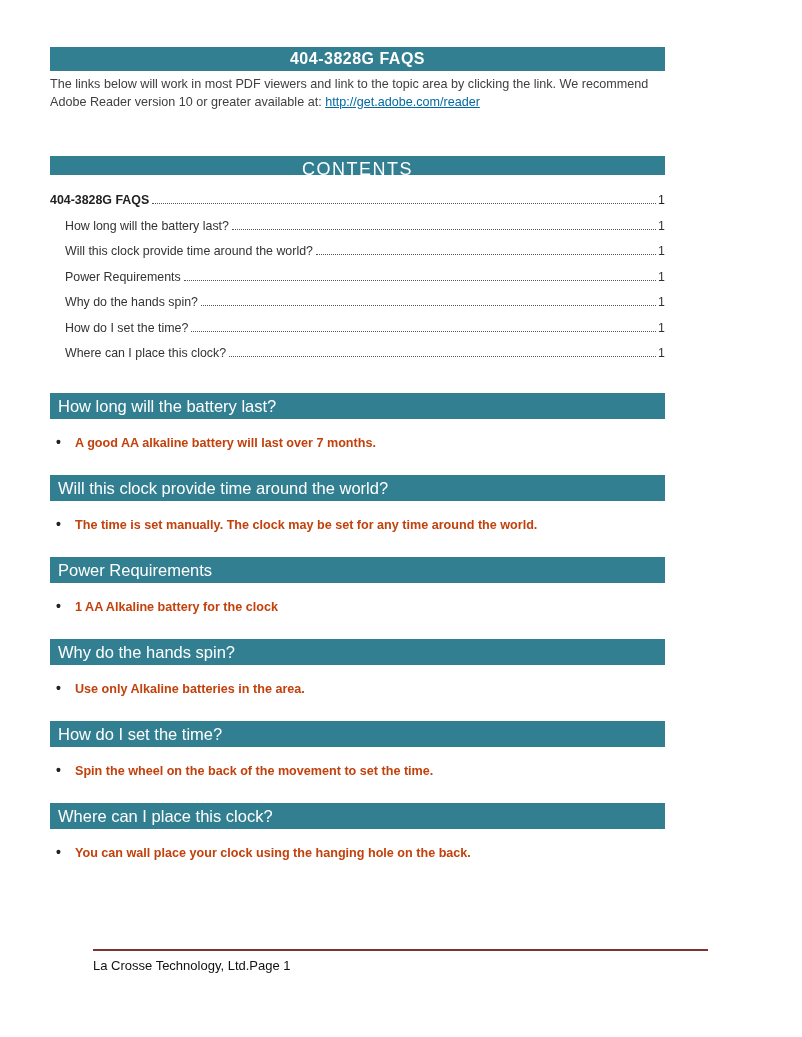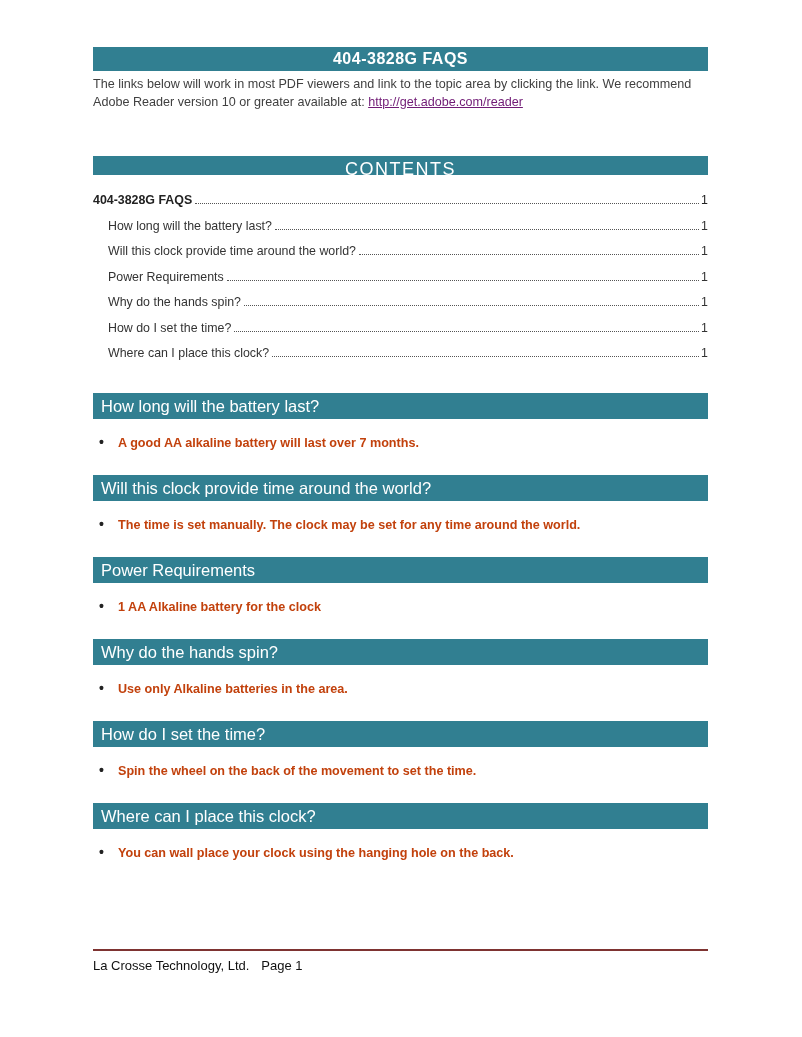--- a/index.html
+++ b/index.html
@@ -4,21 +4,21 @@
 <style>
   html, body { margin: 0; padding: 0; background: #ffffff; }
   body {
     width: 802px; height: 1037px;
     font-family: "Liberation Sans", sans-serif;
     color: #333333;
     position: relative;
     overflow: hidden;
   }
   .page { position: relative; width: 802px; height: 1037px; }
-  .content { width: 615px; margin-left: 93px; padding-top: 47px; }
+  .content { width: 615px; margin-left: 50px; padding-top: 47px; }
 
   
   .banner {
     background: #317F91;
     color: #ffffff;
     width: 100%;
     box-sizing: border-box;
   }
   .doc-title-bar {
     height: 24px; line-height: 24px;
@@ -39,21 +39,21 @@
     padding-left: 8px;
     font-weight: normal;
   }
 
   .intro {
     font-size: 12.6px;
     line-height: 17.5px;
     color: #404040;
   }
   .intro a, .link {
-    color: #701a75;
+    color: #0369a1;
     text-decoration: underline;
     cursor: pointer;
   }
 
   
   .toc { margin-top: 18px; font-size: 12.4px; color: #333; }
   .toc-row {
     display: flex;
     align-items: flex-end;
     margin-bottom: 11.5px;
@@ -105,21 +105,21 @@
   .footer-rule {
     border-top: 2px solid #7E3331;
     width: 100%;
     height: 0;
   }
   .footer-text {
     margin-top: 7px;
     font-size: 13px;
     color: #111;
     display: flex;
-    gap: 12px;
+    gap: 0;
     align-items: flex-end;
   }
 </style>
 </head>
 <body>
 
 <div class="page">
   <div class="content">
 
     <div class="banner doc-title-bar">404-3828G FAQS</div>

